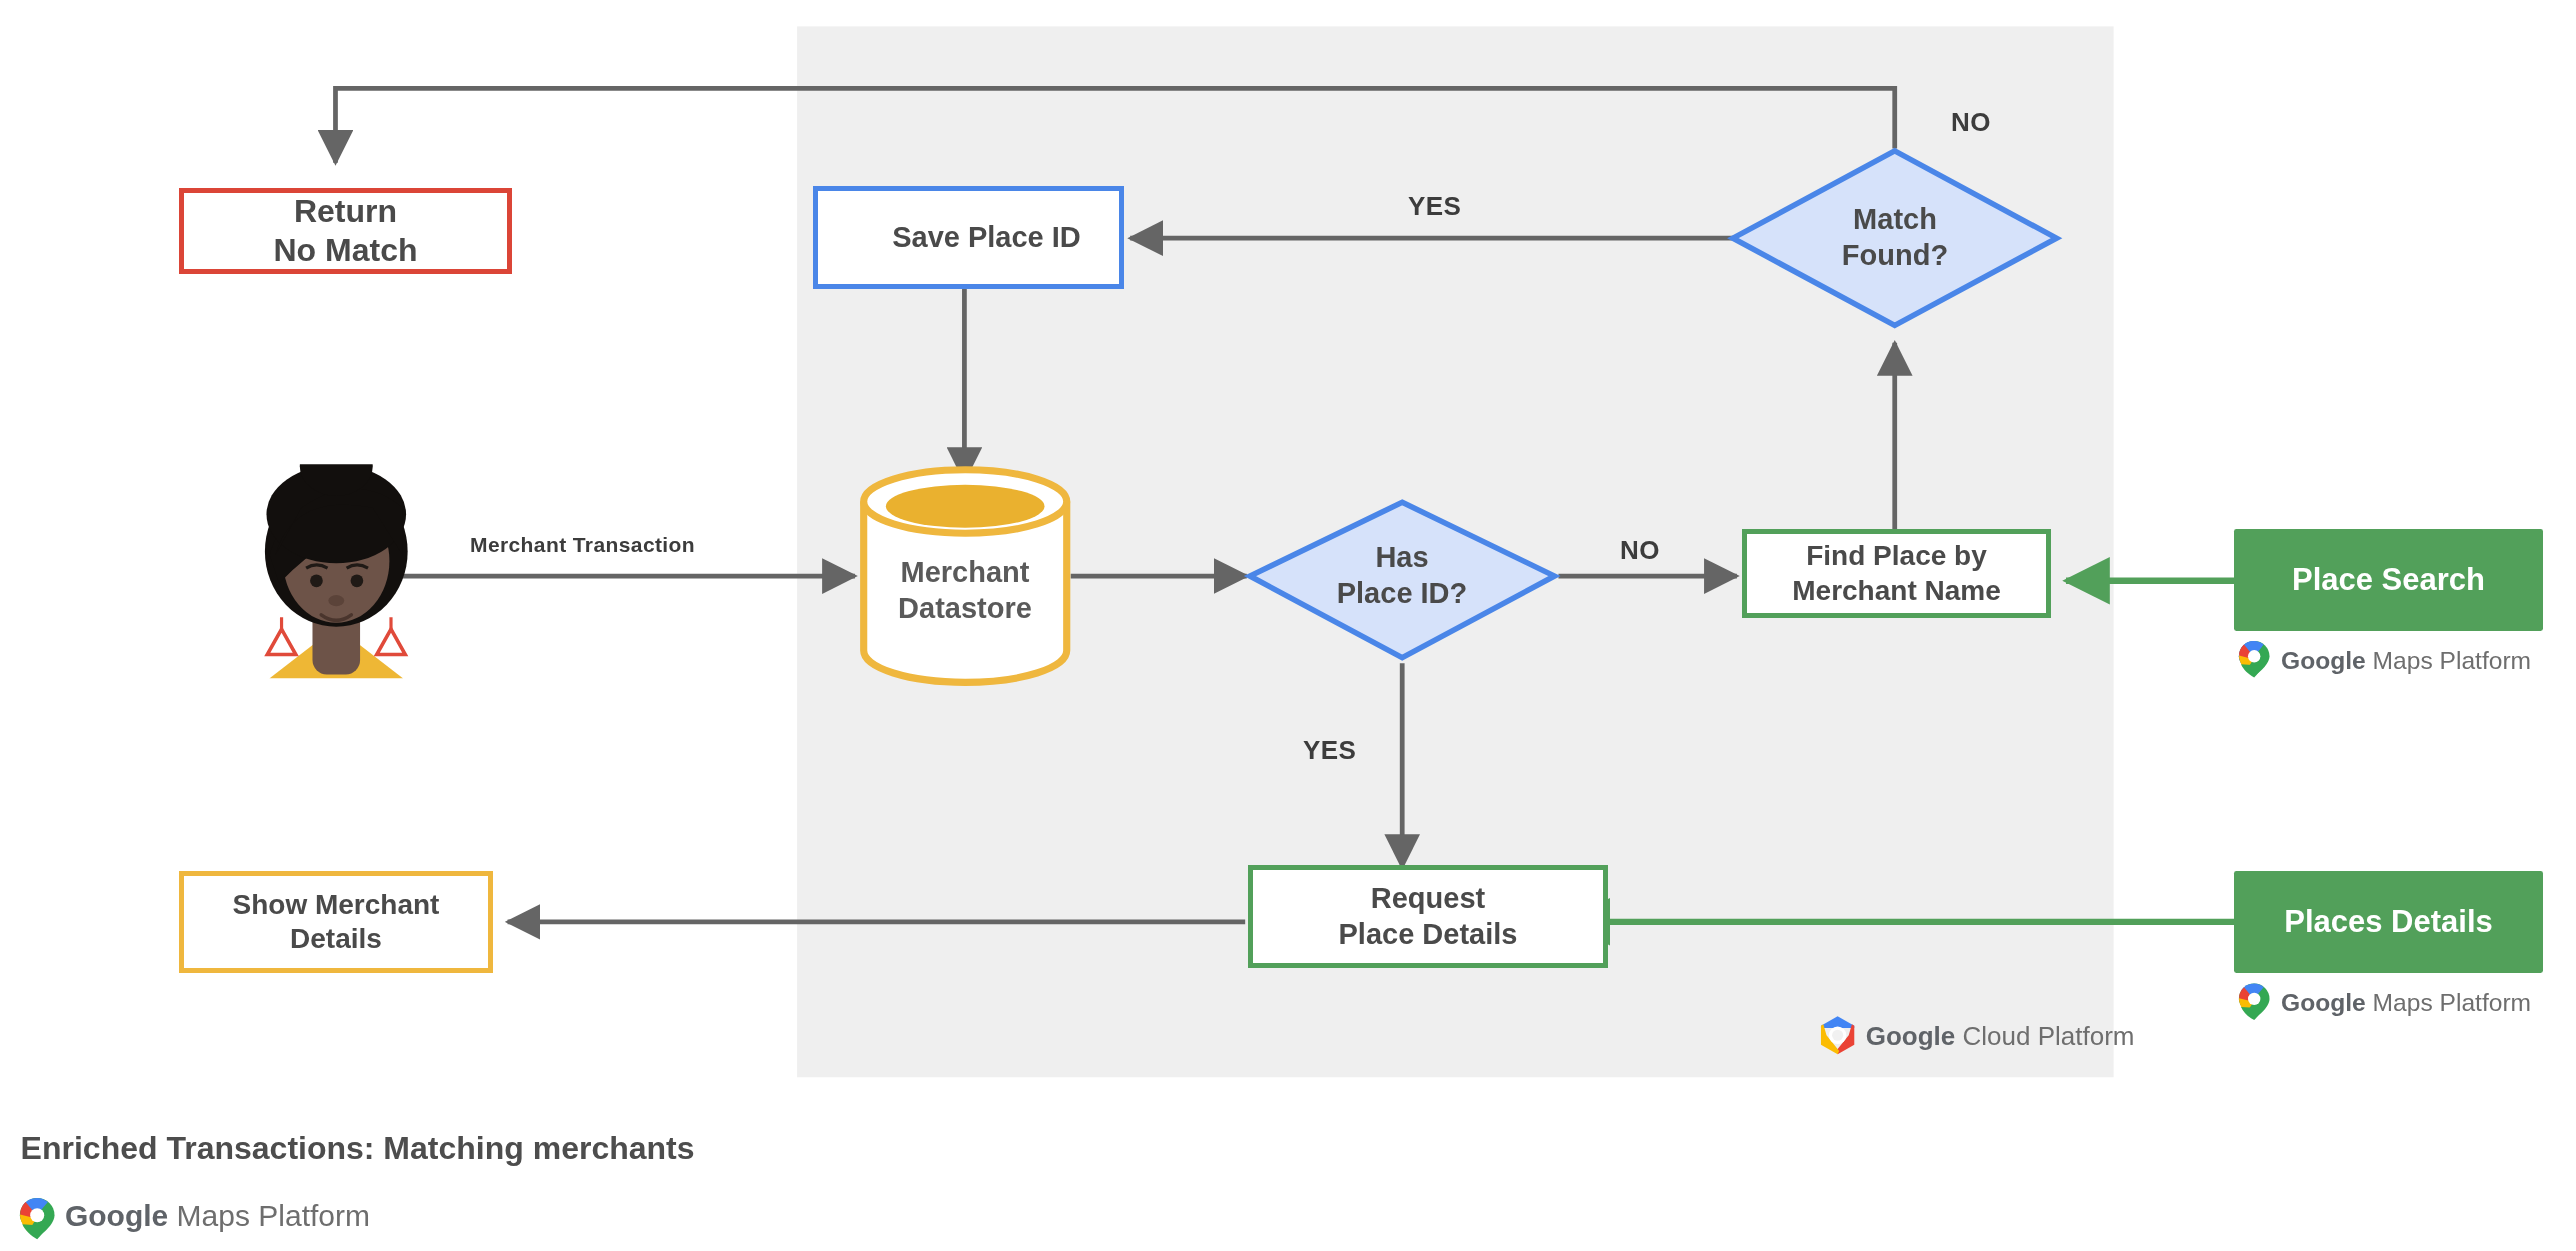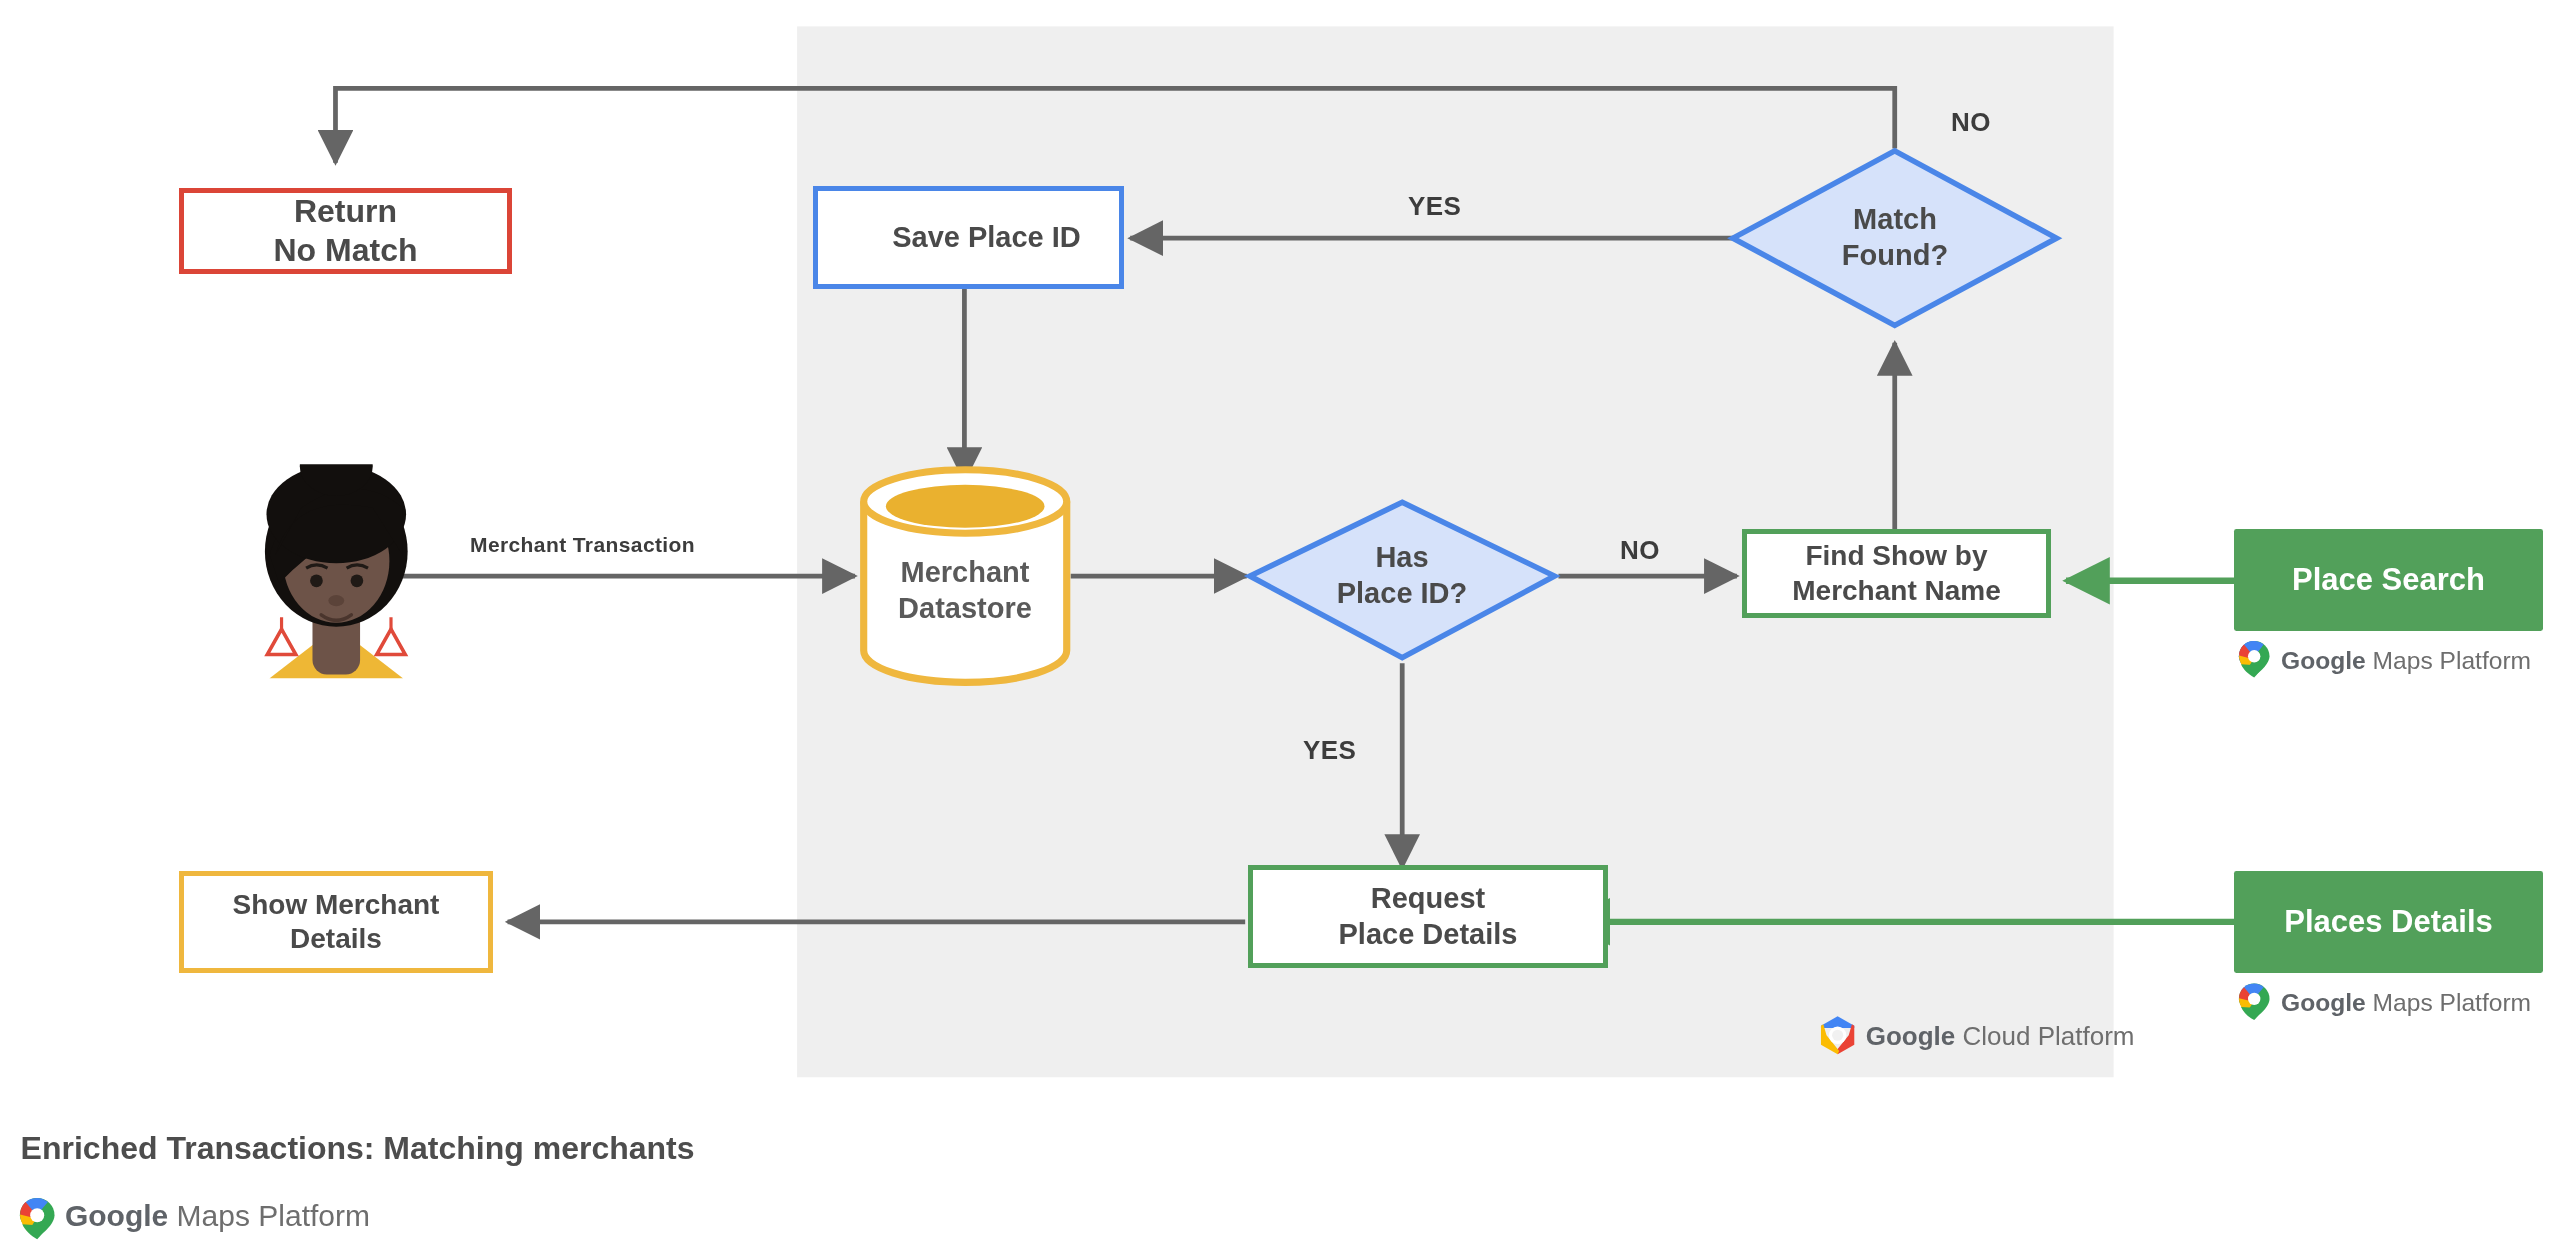--- a/index.html
+++ b/index.html
@@ -256,21 +256,21 @@
 
   <div class="diamond-label" style="left:1784px; top:190px; width:222px; height:95px; font-size:29px;">Match
 Found?</div>
 
   <div class="cyl-text" style="left:862px; top:547px; width:206px; height:87px; font-size:29px;">Merchant
 Datastore</div>
 
   <div class="diamond-label" style="left:1291px; top:528px; width:222px; height:95px; font-size:29px;">Has
 Place ID?</div>
 
-  <div class="node box box-green" style="left:1742px; top:529px; width:309px; height:89px; font-size:28px;">Find Show by
+  <div class="node box box-green" style="left:1742px; top:529px; width:309px; height:89px; font-size:28px;">Find Place by
 Merchant Name</div>
 
   <div class="node box box-green" style="left:1248px; top:865px; width:360px; height:103px; font-size:29px;">Request
 Place Details</div>
 
   <div class="node box box-amber" style="left:179px; top:871px; width:314px; height:102px; font-size:28px;">Show Merchant
 Details</div>
 
   <div class="node pill-green" style="left:2234px; top:529px; width:309px; height:102px; font-size:31px; border-radius:2.4px;text-align:center;">Place Search</div>
 

